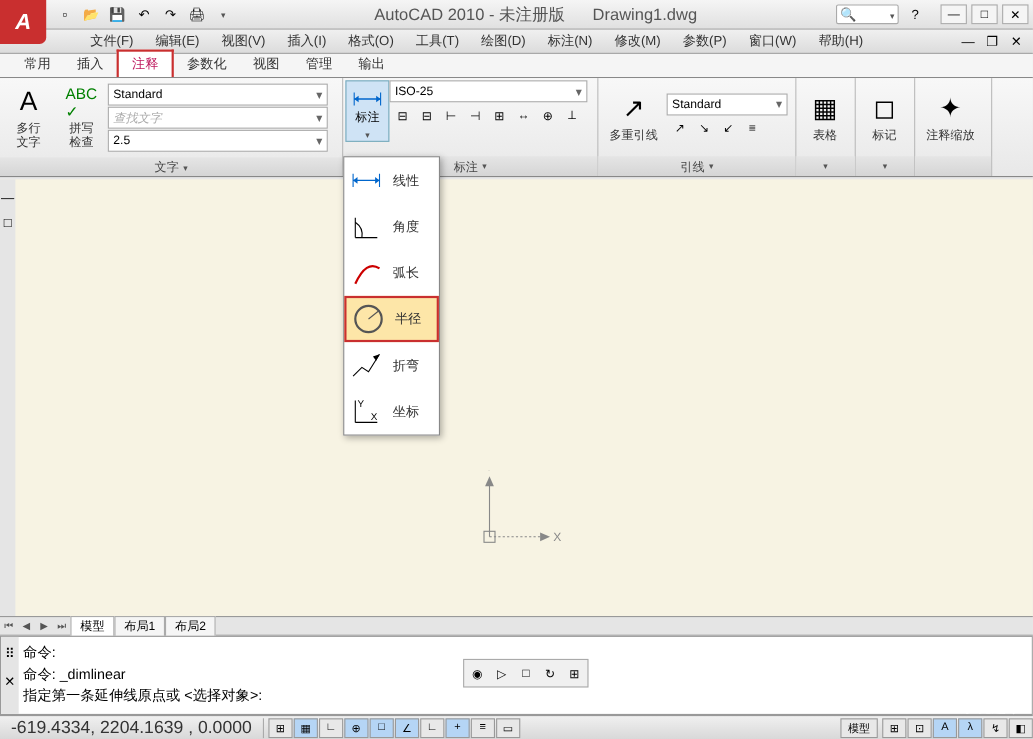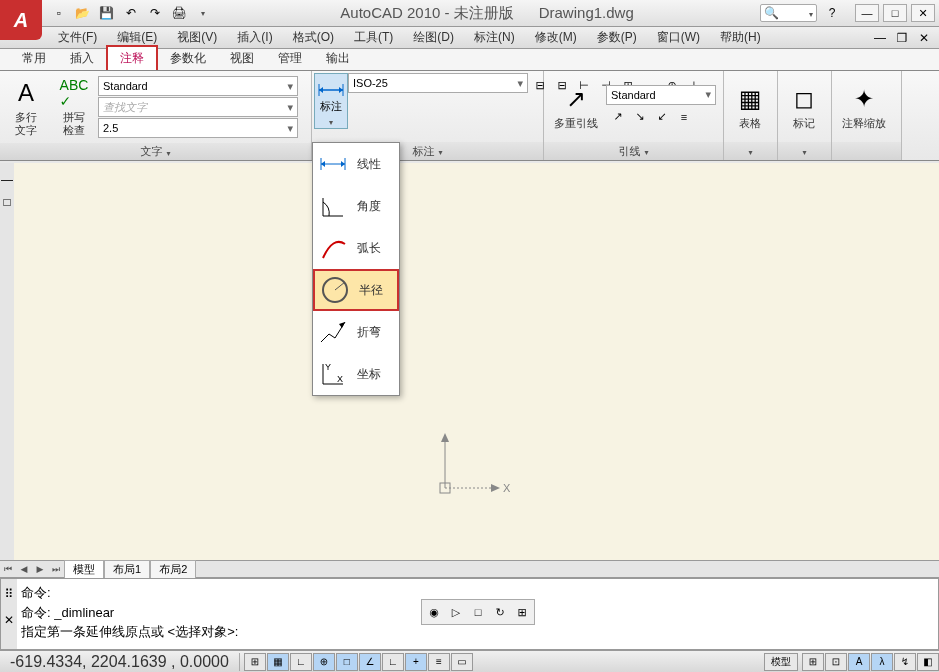--- a/index.html
+++ b/index.html
@@ -9,21 +9,21 @@
     .title-bar { height: 27px; background: linear-gradient(#f5f5f5, #e0e0e0); display: flex; align-items: center; border-bottom: 1px solid #999; }
     .app-logo { width: 42px; height: 40px; background: #c92f2f; display: flex; align-items: center; justify-content: center; color: #fff; font-weight: bold; font-size: 20px; font-style: italic; position: absolute; top: 0; left: 0; z-index: 10; border-radius: 0 0 6px 0; }
     .qat { margin-left: 48px; display: flex; gap: 2px; align-items: center; }
     .qat-btn { width: 22px; height: 20px; display: flex; align-items: center; justify-content: center; cursor: pointer; }
     .title-text { flex: 1; text-align: center; color: #555; font-size: 15px; }
     .title-right { display: flex; gap: 4px; align-items: center; margin-right: 4px; }
     .search-group { display: flex; align-items: center; border: 1px solid #aaa; border-radius: 2px; background: #fff; padding: 1px 3px; }
     .win-btn { width: 24px; height: 18px; border: 1px solid #aaa; background: #f5f5f5; display: flex; align-items: center; justify-content: center; font-size: 11px; }
     
     
-    .menu-bar { height: 22px; background: linear-gradient(#f0f0f0, #dcdcdc); display: flex; align-items: center; padding-left: 48px; border-bottom: 1px solid #999; }
+    .menu-bar { height: 22px; background: linear-gradient(#f0f0f0, #dcdcdc); display: flex; align-items: center; padding-left: 72px; border-bottom: 1px solid #999; }
     .menu-item { padding: 3px 10px; color: #333; cursor: pointer; }
     .menu-right { margin-left: auto; display: flex; margin-right: 4px; }
     
     
     .ribbon-tabs { height: 22px; background: #f5f5f5; display: flex; align-items: flex-end; padding-left: 10px; border-bottom: 1px solid #888; }
     .ribbon-tab { padding: 3px 12px; color: #333; cursor: pointer; }
     .ribbon-tab.active { background: #fff; border: 2px solid #c92f2f; border-bottom: none; color: #be185d; font-weight: normal; }
     
     
     .ribbon { height: 90px; background: linear-gradient(#f8f8f8, #e8e8e8); display: flex; border-bottom: 1px solid #888; }
@@ -185,21 +185,21 @@
           <svg width="32" height="32">
               <line x1="4" y1="16" x2="28" y2="16" stroke="#06c" stroke-width="1.5"></line>
               <polygon points="4,16 8,13 8,19" fill="#06c"></polygon>
               <polygon points="28,16 24,13 24,19" fill="#06c"></polygon>
               <line x1="4" y1="10" x2="4" y2="22" stroke="#06c"></line>
               <line x1="28" y1="10" x2="28" y2="22" stroke="#06c"></line>
             </svg>
           <span style="font-size:11px">标注</span>
           <span class="chevron"></span>
         </div>
-        <div style="flex:1;display:flex;">
+        <div style="flex:1;display:flex;flex-direction:column">
           <div class="combo" style="width:180px">
               <span>ISO-25</span>
             </div>
           <div class="dim-panel-row">
             <div class="sm-btn">⊟</div>
             <div class="sm-btn">⊟</div>
             <div class="sm-btn">⊢</div>
             <div class="sm-btn">⊣</div>
             <div class="sm-btn">⊞</div>
             <div class="sm-btn">↔</div>

